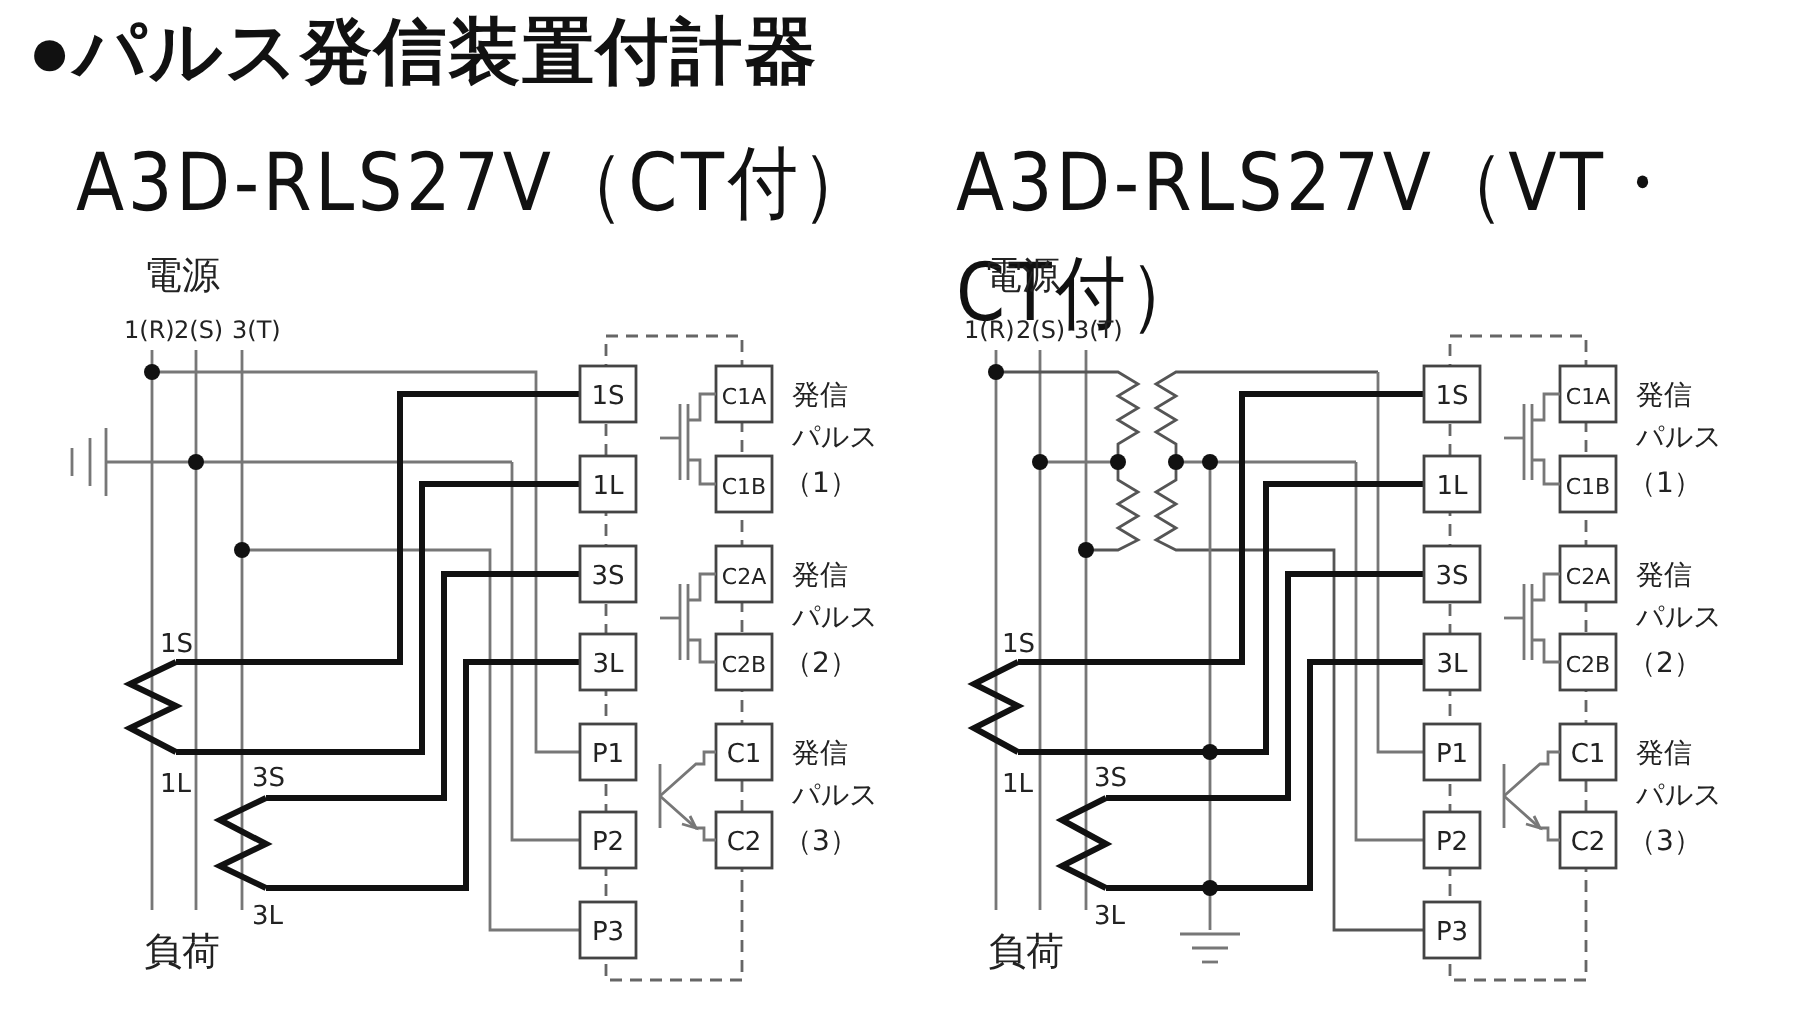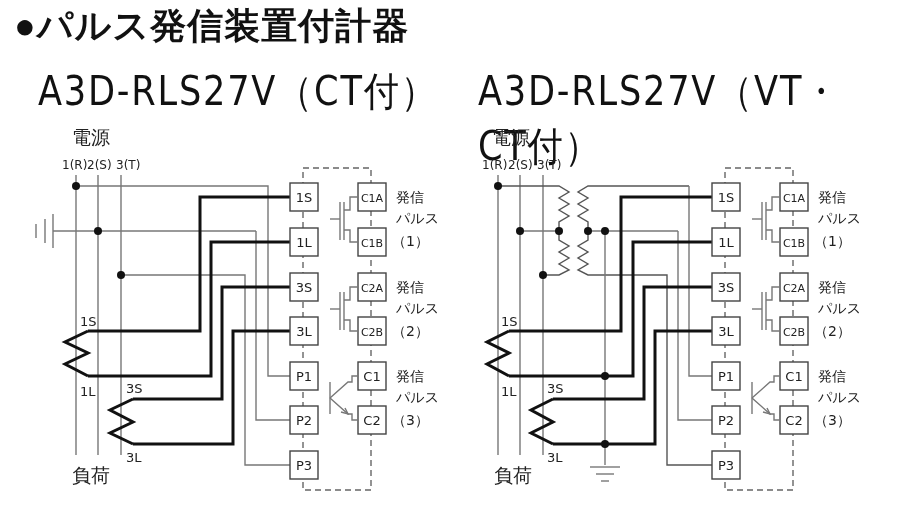--- a/index.html
+++ b/index.html
@@ -1,19 +1,19 @@
 <!DOCTYPE html>
 <html><head>
 <meta charset="utf-8">
 <style>
   html, body { margin: 0; padding: 0; background: #ffffff; }
   body { width: 900px; height: 514px; position: relative; overflow: hidden;
          font-family: "DejaVu Sans", sans-serif; color: #1a1a1a; }
   .heading { position: absolute; left: 14px; top: 2px; font-size: 36px; font-weight: bold;
-             letter-spacing: 1px; font-family: Liberation Serif, serif; color: #111; }
+             letter-spacing: 1px; font-family: Liberation Mono, monospace; color: #111; }
   .model { position: absolute; top: 64px; font-size: 40px; letter-spacing: 2px;
            font-family: "DejaVu Sans", sans-serif; color: #111; transform: scaleX(0.88);
            transform-origin: left top; }
   svg { position: absolute; left: 0; top: 0; }
   .t { font-family: "DejaVu Sans", sans-serif; fill: #222; }
   .thin { stroke: #777; stroke-width: 1.4; fill: none; }
   .thick { stroke: #111; stroke-width: 3; fill: none; }
   .box { fill: #fff; stroke: #444; stroke-width: 1.4; }
   .dash { stroke: #666; stroke-width: 1.4; fill: none; stroke-dasharray: 6 4; }
   .dot { fill: #111; }

